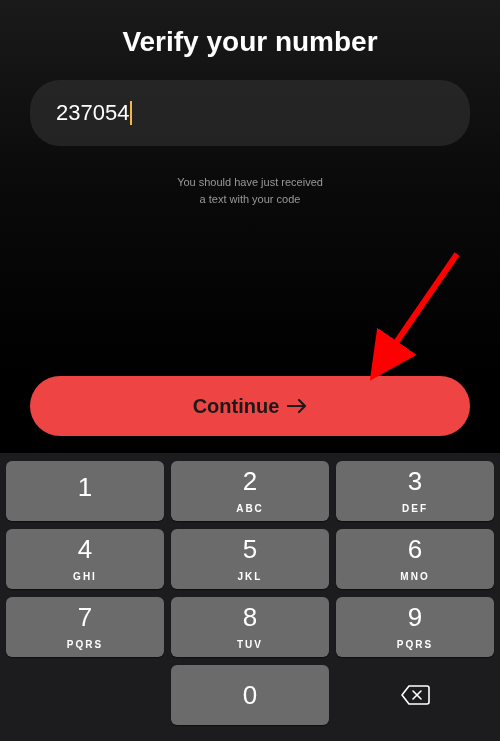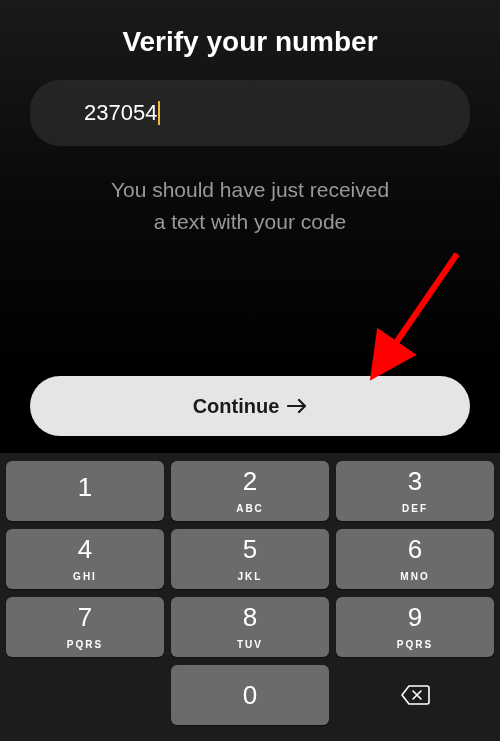--- a/index.html
+++ b/index.html
@@ -29,43 +29,42 @@
       background: rgba(50, 50, 50, 0.6);
       border-radius: 30px;
       padding: 20px 26px;
       display: flex;
       align-items: center;
     }
     .code-value {
       color: #ffffff;
       font-size: 22px;
       font-weight: 400;
-      margin-left: 28px;
     }
     .cursor {
       display: inline-block;
       width: 2px;
       height: 24px;
       background: #f0b840;
       margin-left: 1px;
       vertical-align: middle;
     }
     .helper-text {
       color: #999999;
-      font-size: 21px;
+      font-size: 11px;
       text-align: center;
       padding: 28px 40px 0;
       line-height: 1.5;
     }
     .continue-button {
       position: absolute;
       top: 376px;
       left: 30px;
       right: 30px;
-      background: #e5e5e5;
+      background: #ef4444;
       border-radius: 30px;
       height: 60px;
       display: flex;
       align-items: center;
       justify-content: center;
       cursor: pointer;
       gap: 8px;
     }
     .continue-label {
       color: #1a1a1a;

